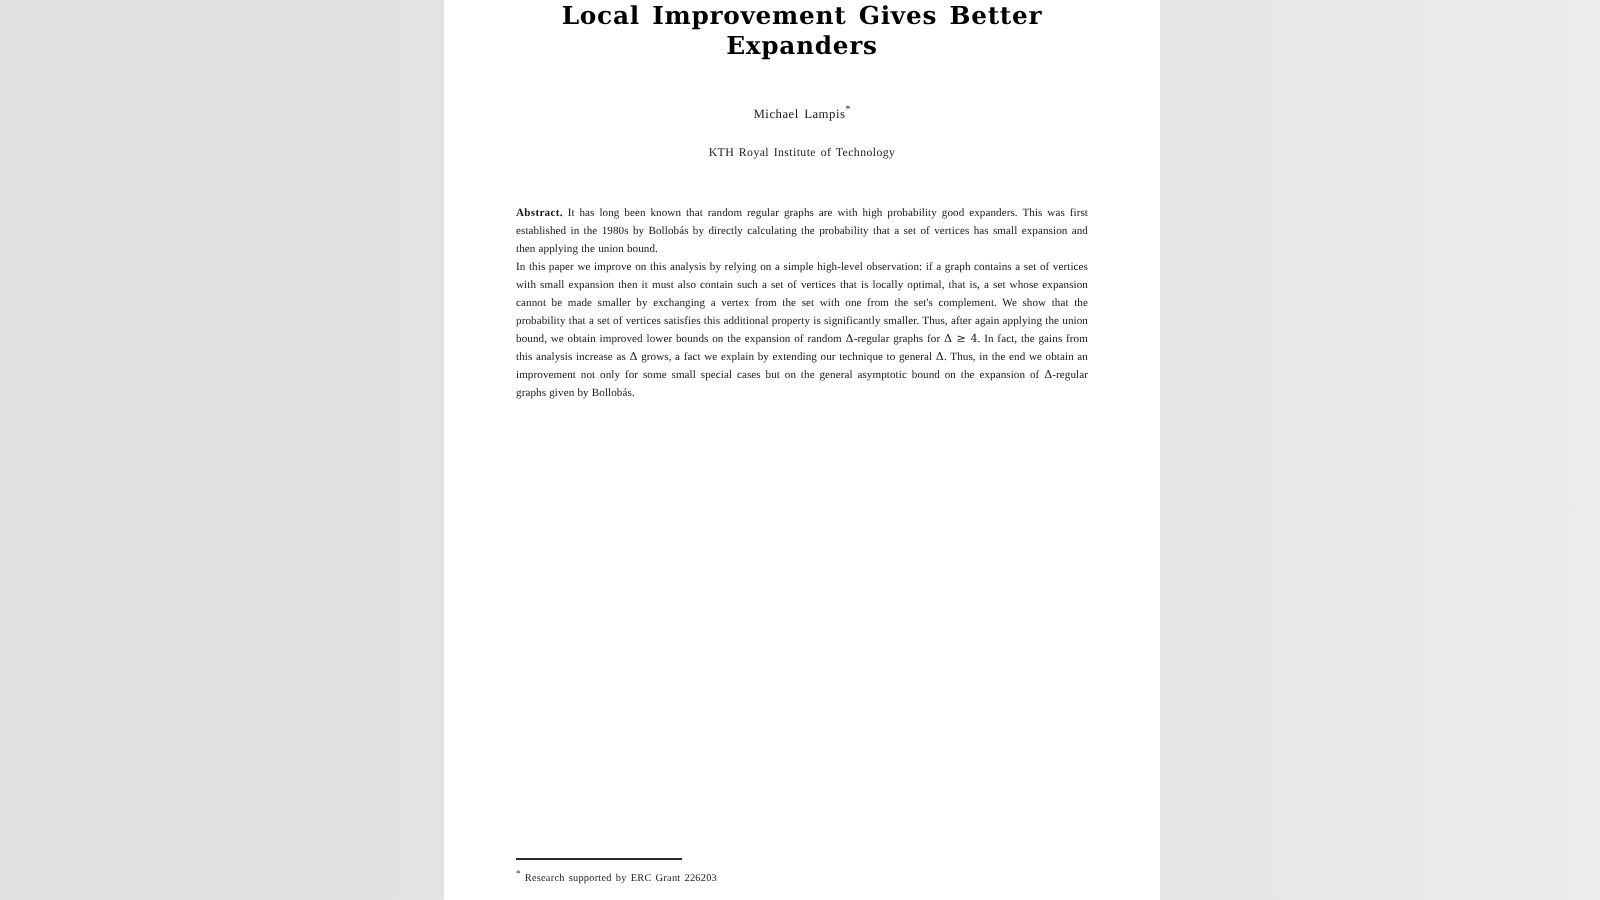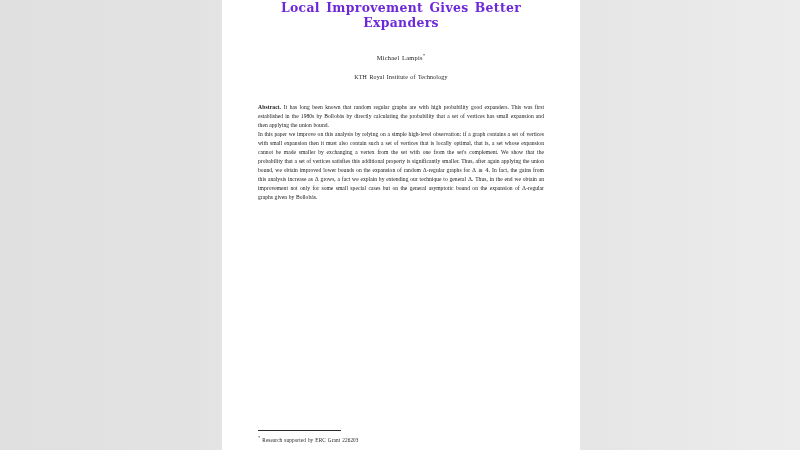--- a/index.html
+++ b/index.html
@@ -67,21 +67,21 @@
   }
 
   .title {
     margin: 0;
     padding-top: 1px;
     text-align: center;
     font-family: "DejaVu Serif", "Liberation Serif", serif;
     font-size: 12.4px;
     font-weight: 700;
     letter-spacing: 0.35px;
-    color: #6d28d9;
+    color: #000000;
     line-height: 1.2;
     word-spacing: 1.6px;
   }
 
   .author {
     margin: 0;
     padding-top: 22px;
     text-align: center;
     font-size: 6.4px;
     color: #1a1a1a;

